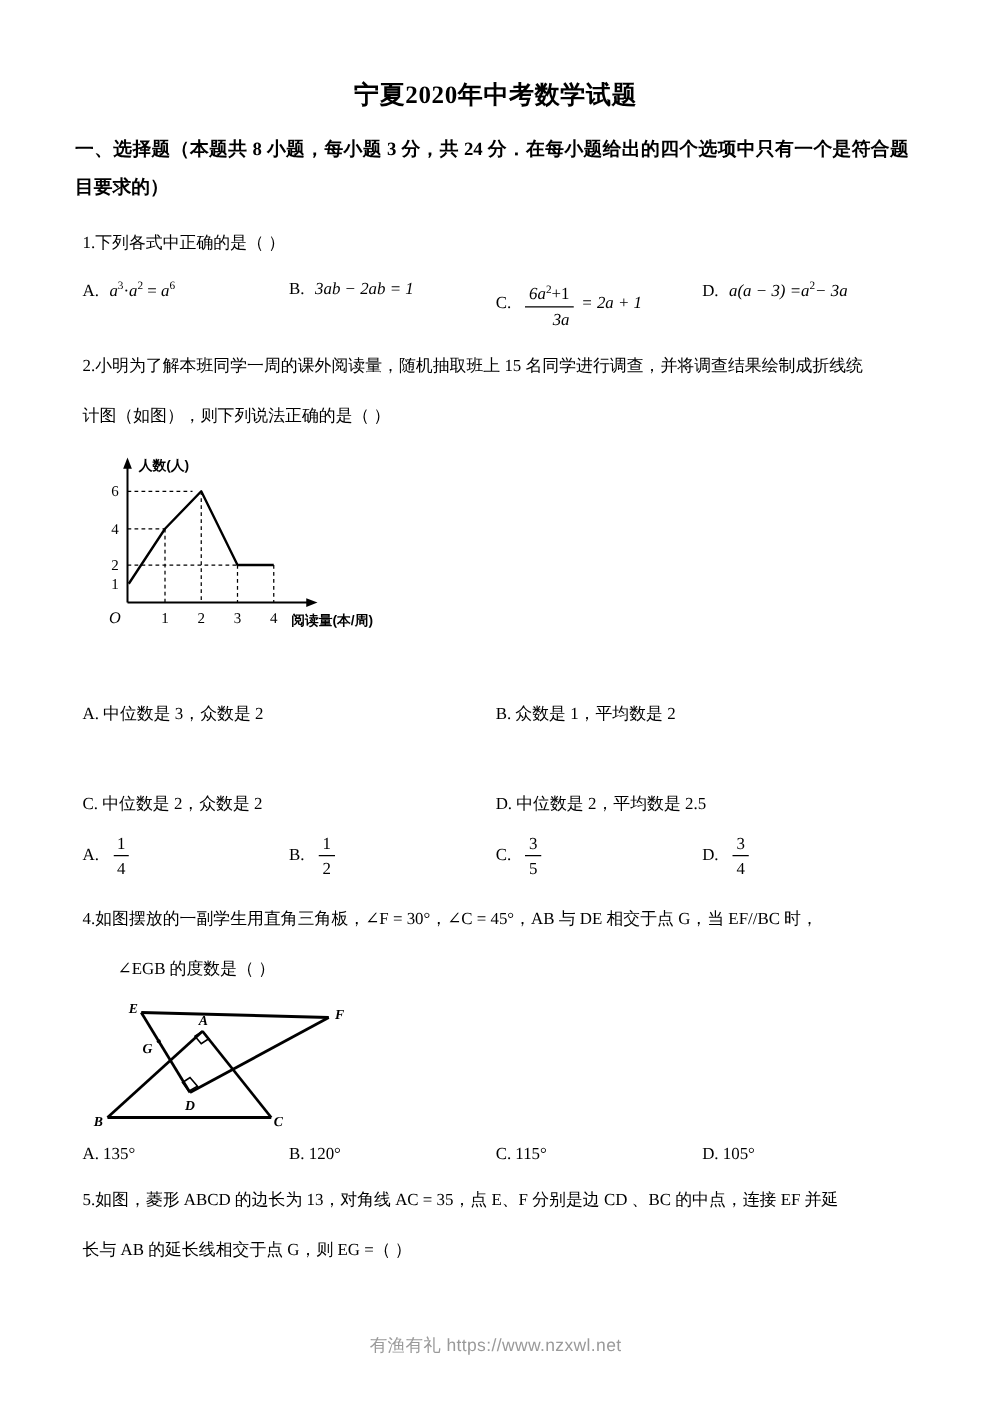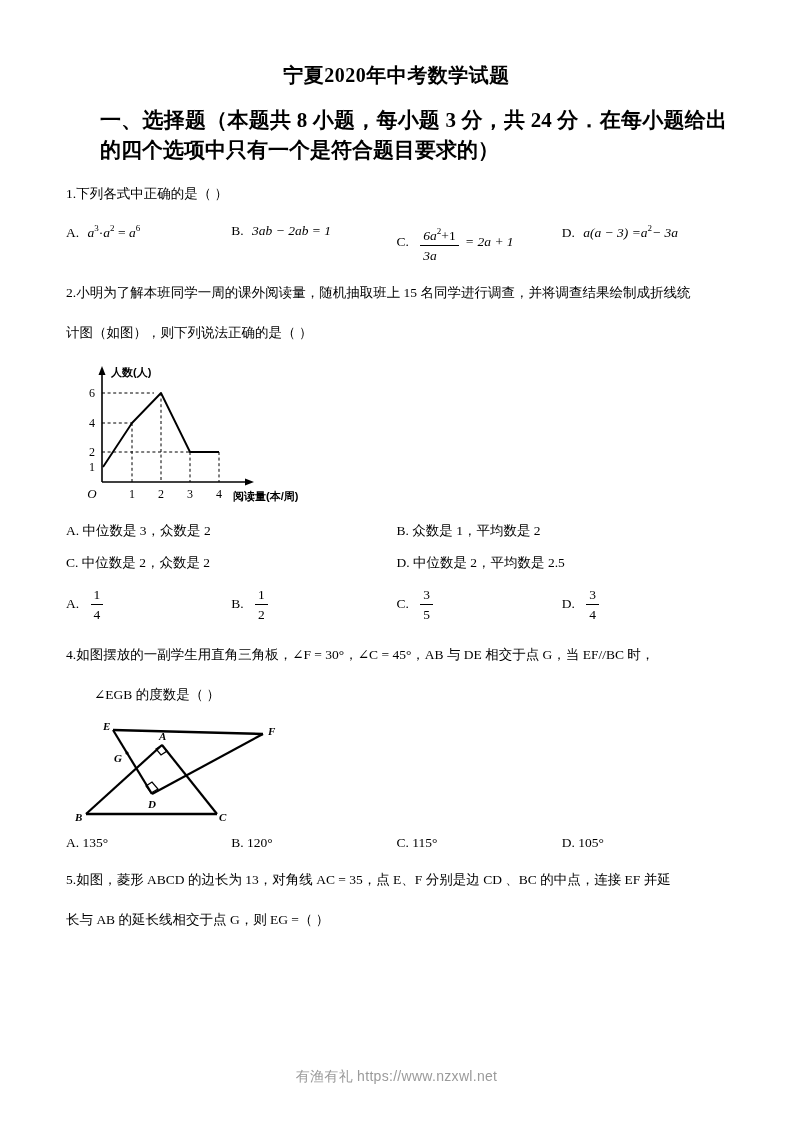--- a/index.html
+++ b/index.html
@@ -23,48 +23,48 @@
     padding: 0;
   }
   .title {
     text-align: center;
     font-size: 20px;
     font-weight: bold;
     margin: 62px 0 0 0;
     letter-spacing: 0.5px;
   }
   .section-head {
-    font-size: 21px;
+    font-size: 15px;
     font-weight: bold;
     line-height: 30px;
-    margin: 16px 66px 0 100px;
+    margin: 16px 66px 0 60px;
     text-align: justify;
     font-family: Liberation Serif, serif;
   }
   .qtext {
     font-size: 13.5px;
     line-height: 30px;
     margin: 14px 66px 0 66px;
     text-align: justify;
   }
   .qtext.tight { margin-top: 10px; }
   .opts {
     display: flex;
     margin: 14px 66px 0 66px;
     font-size: 13.5px;
   }
   .opts .opt { flex: 1 1 0; }
-  .opts.two-col .opt { flex: 0 0 50%; }
+  .opts.two-col .opt { flex: 0 0 50%; margin-top: 40px; }
   .opt-label { font-style: normal; margin-right: 5px; }
   .mathi { font-style: italic; font-family: "Liberation Serif", serif; }
   sup { font-size: 9px; vertical-align: super; }
   .frac {
     display: inline-block;
     vertical-align: middle;
-    text-align: left;
+    text-align: right;
     margin: 0 3px;
   }
   .frac .num {
     display: block;
     border-bottom: 1.1px solid #000;
     padding: 0 3px 1px 3px;
     line-height: 17px;
   }
   .frac .den {
     display: block;

